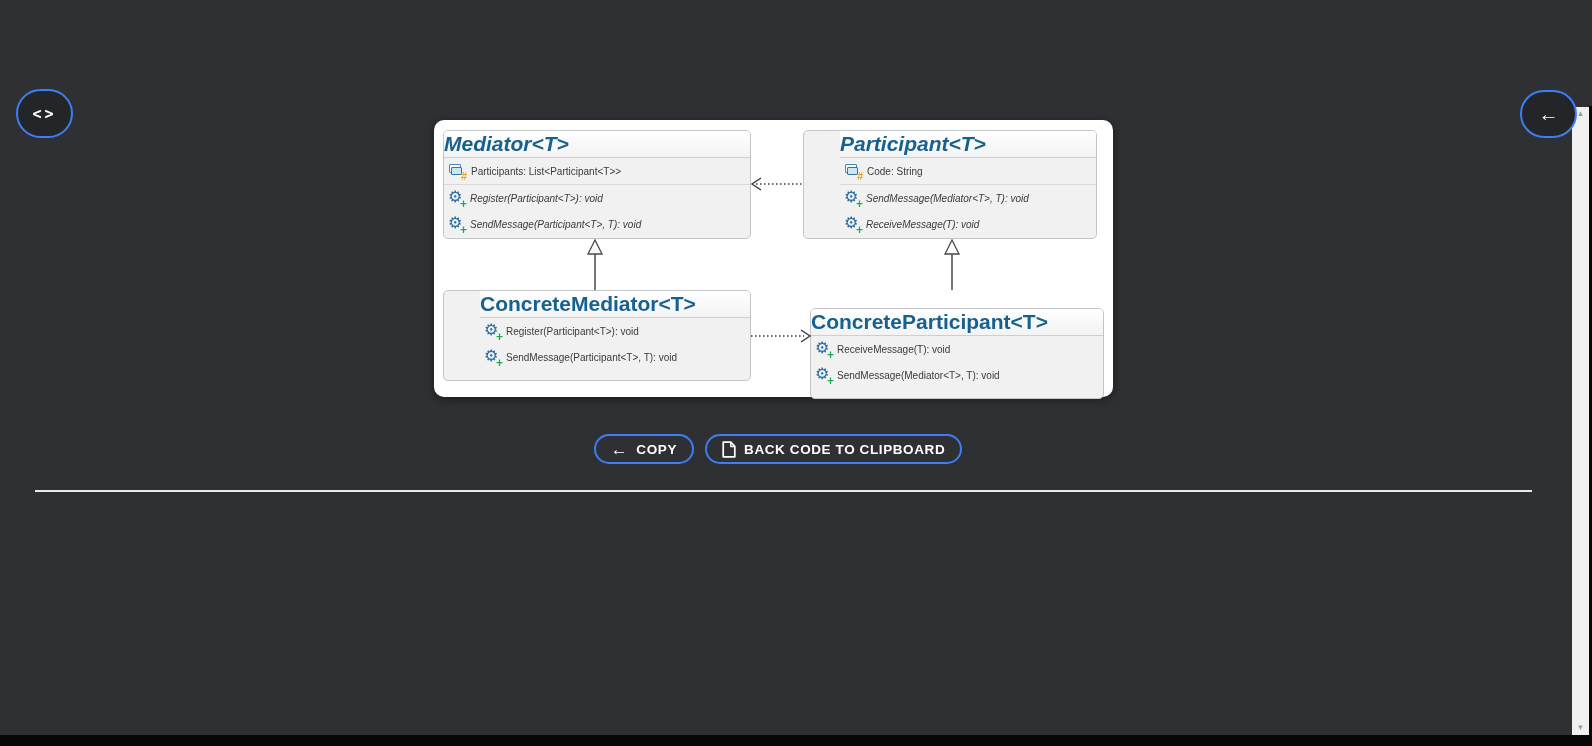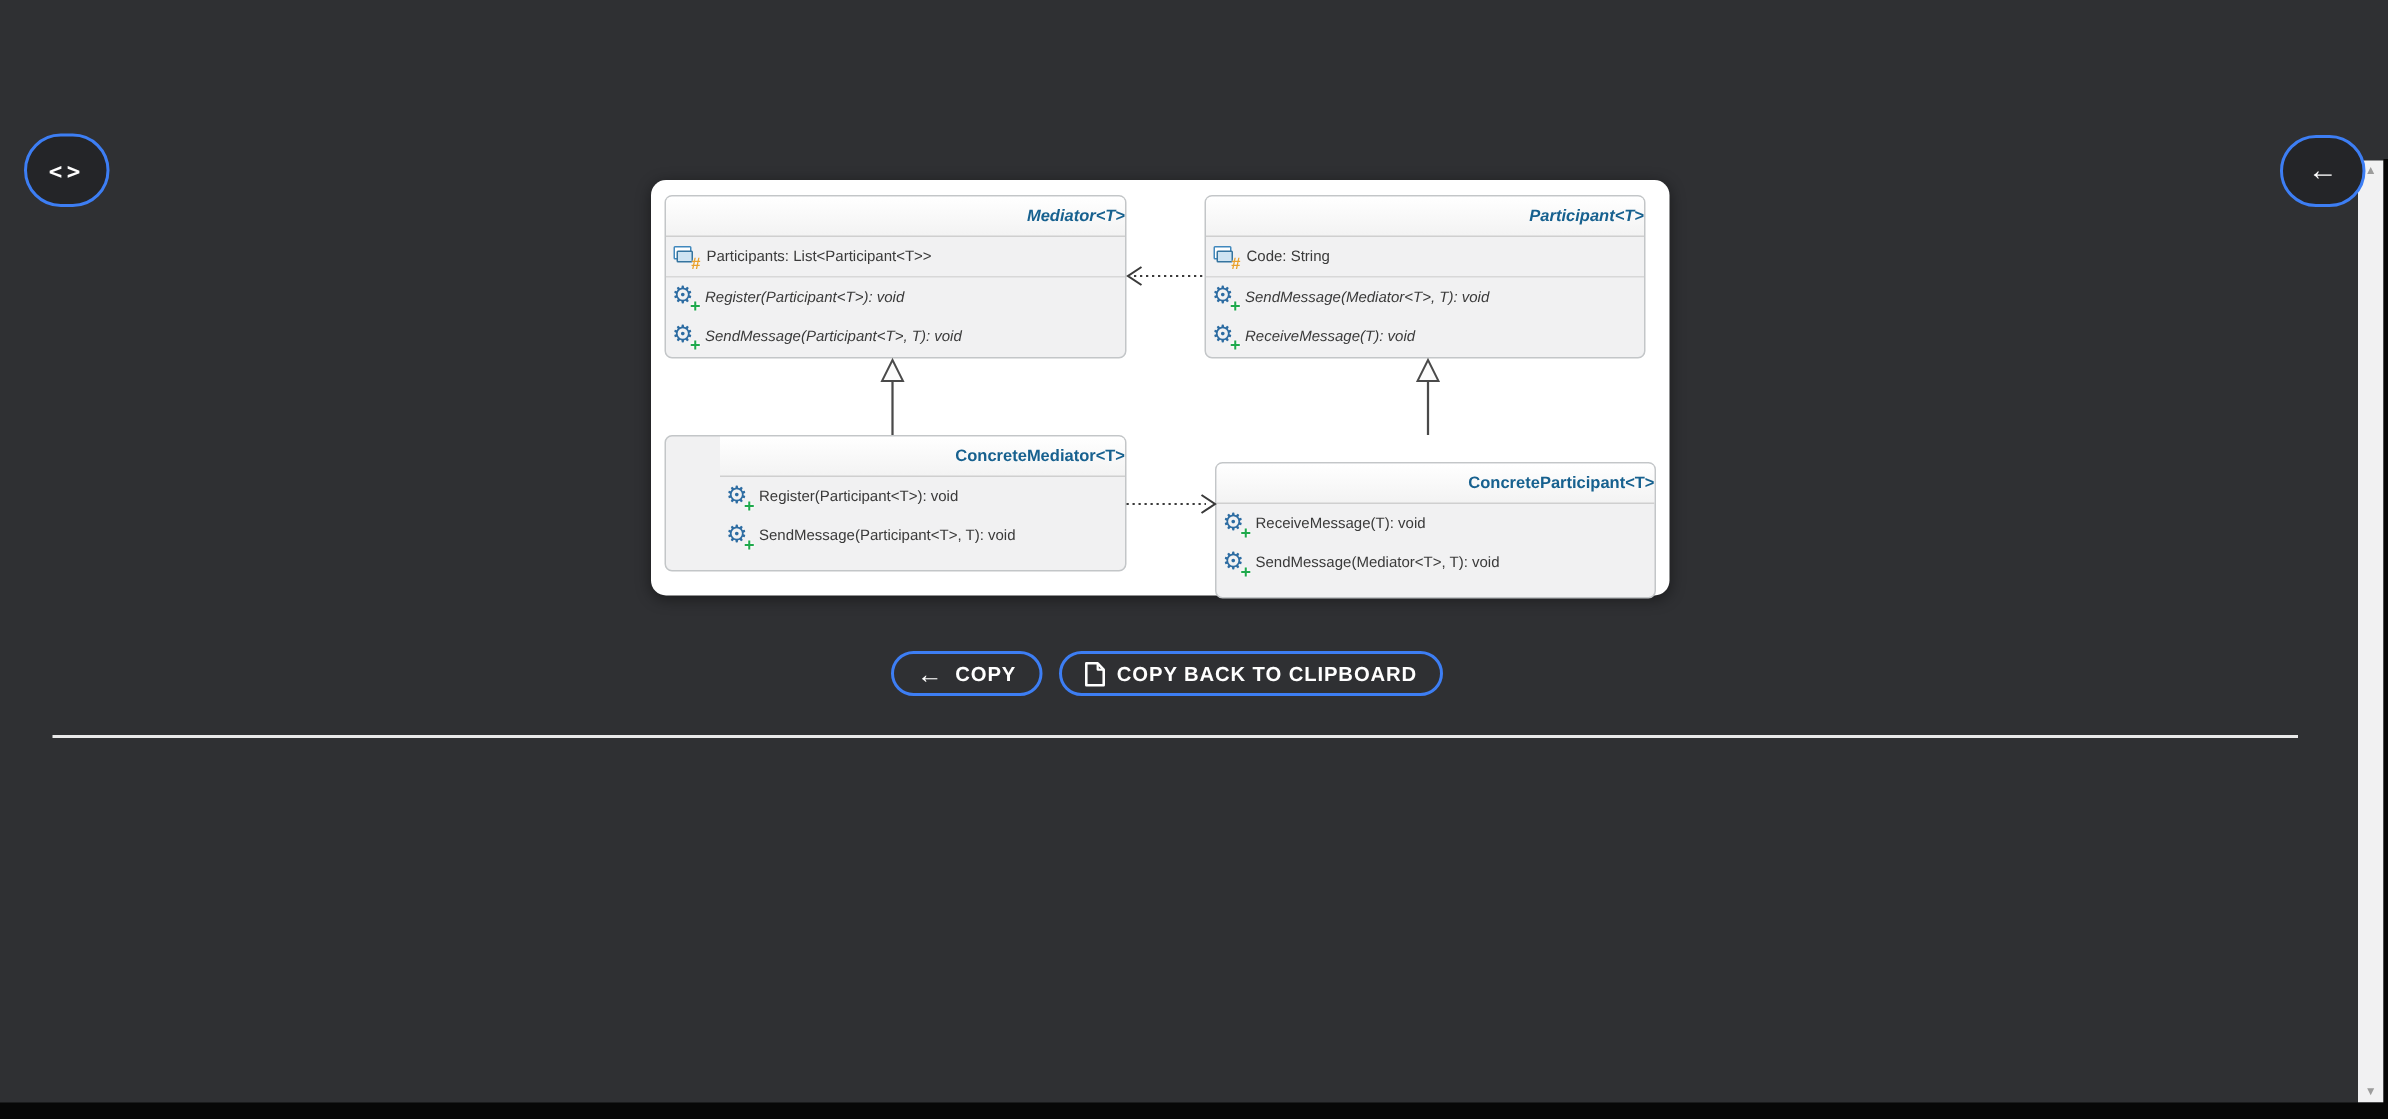--- a/index.html
+++ b/index.html
@@ -22,21 +22,21 @@
   .fab-right { left:1520px; top:90px; width:57px; height:48px; }
   .code-glyph { font-family:"DejaVu Sans Mono","Liberation Mono",monospace; font-weight:bold;
                 font-size:15px; letter-spacing:3px; }
   .arrow-glyph { font-size:20px; line-height:1; }
 
   
   .panel { position:absolute; left:434px; top:120px; width:679px; height:277px;
            background:#ffffff; border-radius:10px; box-shadow:0 2px 10px rgba(0,0,0,.45); }
 
   .uml-class { position:absolute; background:#f1f1f2; border:1px solid #c3c6c8; border-radius:5px; overflow:hidden; }
-  .uml-title { height:27px; line-height:26px; text-align:right; font-size:11px; font-weight:bold;
+  .uml-title { height:27px; line-height:26px; text-align:left; font-size:21px; font-weight:bold;
                color:#17618f; background:linear-gradient(#ffffff,#f3f3f3); border-bottom:1px solid #cfcfcf; }
   .uml-class.abstract .uml-title { font-style:italic; }
   .uml-class.abstract .sec-methods .member-text { font-style:italic; }
   .sec-fields { border-bottom:1px solid #d8d8d8; }
   .uml-row { display:flex; align-items:center; height:26px; padding-left:4px; gap:5px; }
   .member-text { font-size:10px; color:#3a3a3a; white-space:nowrap; }
 
   
   .ic-field { position:relative; width:18px; height:16px; flex:0 0 18px; }
   .fi-back  { position:absolute; left:1px; top:1px; width:12px; height:9px;
@@ -114,21 +114,21 @@
         <div class="uml-row">
           <span class="ic-method">
             <span class="mi-gear">⚙</span>
             <span class="mi-plus">+</span>
           </span>
           <span class="member-text">SendMessage(Participant&lt;T&gt;, T): void</span>
         </div>
       </div>
     </div>
 
-    <div class="uml-class abstract" style="left:369px; top:10px; width:294px; height:109px;">
+    <div class="uml-class abstract" style="left:369px; top:10px; width:294px; height:109px;padding-left:36px;">
       <div class="uml-title">Participant&lt;T&gt;</div>
       <div class="sec-fields">
         <div class="uml-row">
           <span class="ic-field">
             <span class="fi-back"></span>
               <span class="fi-front"></span>
             <span class="fi-hash">#</span>
           </span>
           <span class="member-text">Code: String</span>
         </div>
@@ -210,21 +210,21 @@
   <div class="actions">
     <button class="btn">
       <span class="arrow-glyph">←</span>
       <span>COPY</span>
     </button>
     <button class="btn">
       <svg width="14" height="17" viewBox="0 0 14 17">
         <path d="M1.2 1.2 h7.6 l4 4.2 v10.4 h-11.6 z" fill="none" stroke="#ffffff" stroke-width="1.7" stroke-linejoin="round"></path>
         <path d="M8.8 1.2 v4.2 h4" fill="none" stroke="#ffffff" stroke-width="1.5" stroke-linejoin="round"></path>
       </svg>
-      <span>COPY BACK TO CLIPBOARD</span>
+      <span>BACK CODE TO CLIPBOARD</span>
     </button>
   </div>
 
   <div class="divider"></div>
 
   <div class="scrollbar">
     <div class="sb-arrow">▲</div>
     <div class="sb-arrow">▼</div>
   </div>
 

